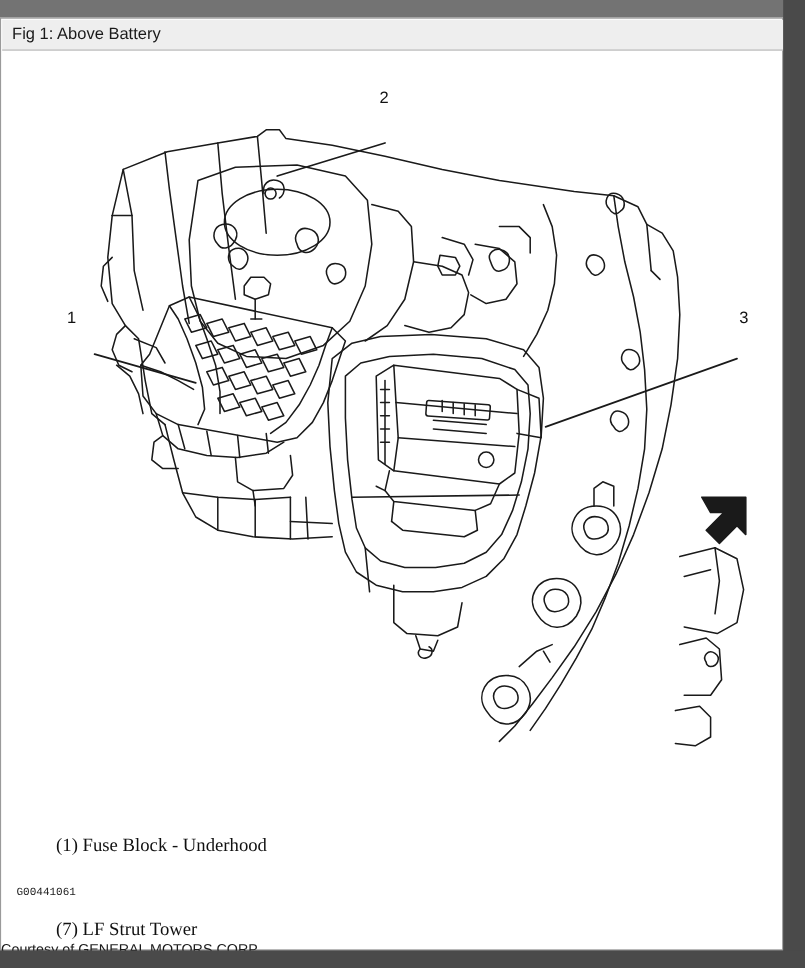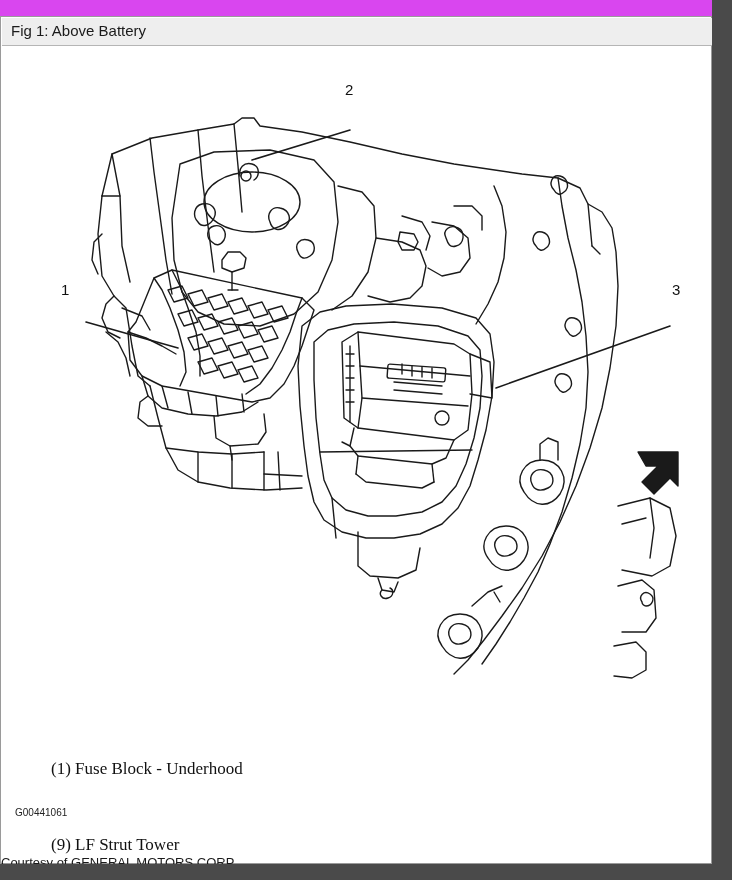--- a/index.html
+++ b/index.html
@@ -10,21 +10,21 @@
   body {
     width: 732px;
     height: 880px;
     overflow: hidden;
     font-family: "Liberation Sans", sans-serif;
   }
   .page {
     position: relative;
     width: 716px;
     height: 880px;
-    background: #d946ef;
+    background: #737373;
   }
   .sheet {
     position: absolute;
     left: 0;
     top: 16px;
     width: 712px;
     height: 848px;
     background: #ffffff;
     border: 1px solid #9a9a9a;
     box-sizing: border-box;
@@ -68,21 +68,21 @@
     line-height: 28px;
     white-space: pre;
     margin-top: 48px;
   }
   .code-id {
     position: absolute;
     left: 14px;
     top: 790px;
     font-size: 10px;
     color: #222222;
-    font-family: Liberation Sans, sans-serif;
+    font-family: Liberation Mono, monospace;
   }
   .courtesy {
     position: absolute;
     left: 0;
     top: 838px;
     width: 712px;
     text-align: left;
     font-size: 13px;
     color: #1a1a1a;
     font-family: Liberation Sans, sans-serif;
@@ -283,21 +283,21 @@
         </g>
       </svg>
     </div>
 
     <div class="callout c1">1</div>
     <div class="callout c2">2</div>
     <div class="callout c3">3</div>
 
     <div class="legend">
       <div class="legend-item">(1) Fuse Block - Underhood</div>
-      <div class="legend-item">(9) LF Strut Tower</div>
+      <div class="legend-item">(7) LF Strut Tower</div>
     </div>
 
     <div class="code-id">G00441061</div>
     <div class="courtesy">Courtesy of GENERAL MOTORS CORP.</div>
 
   </div>
 
   <div class="right-bar"></div>
   <div class="bottom-bar"></div>
 

